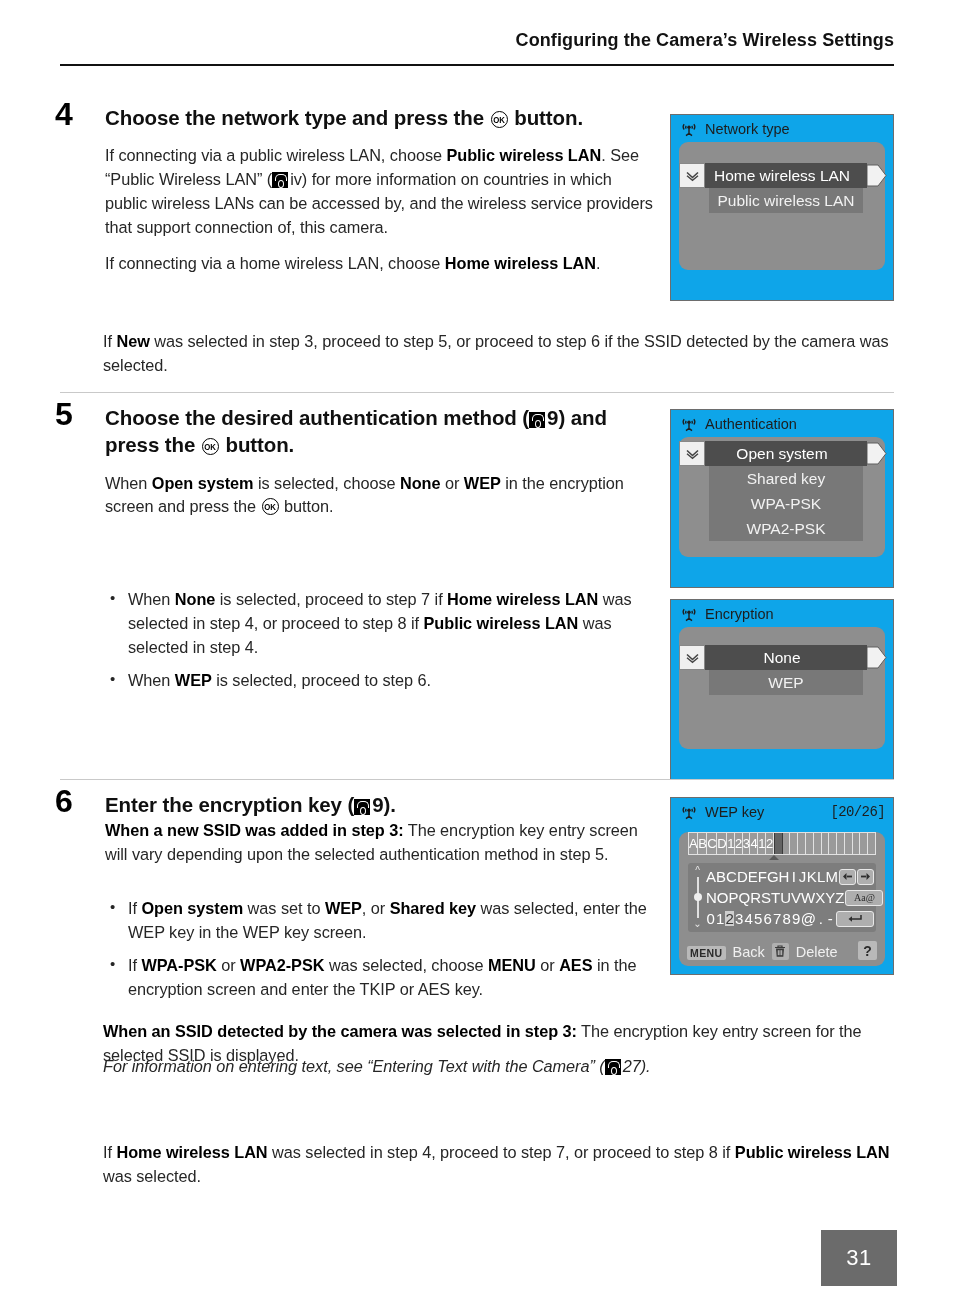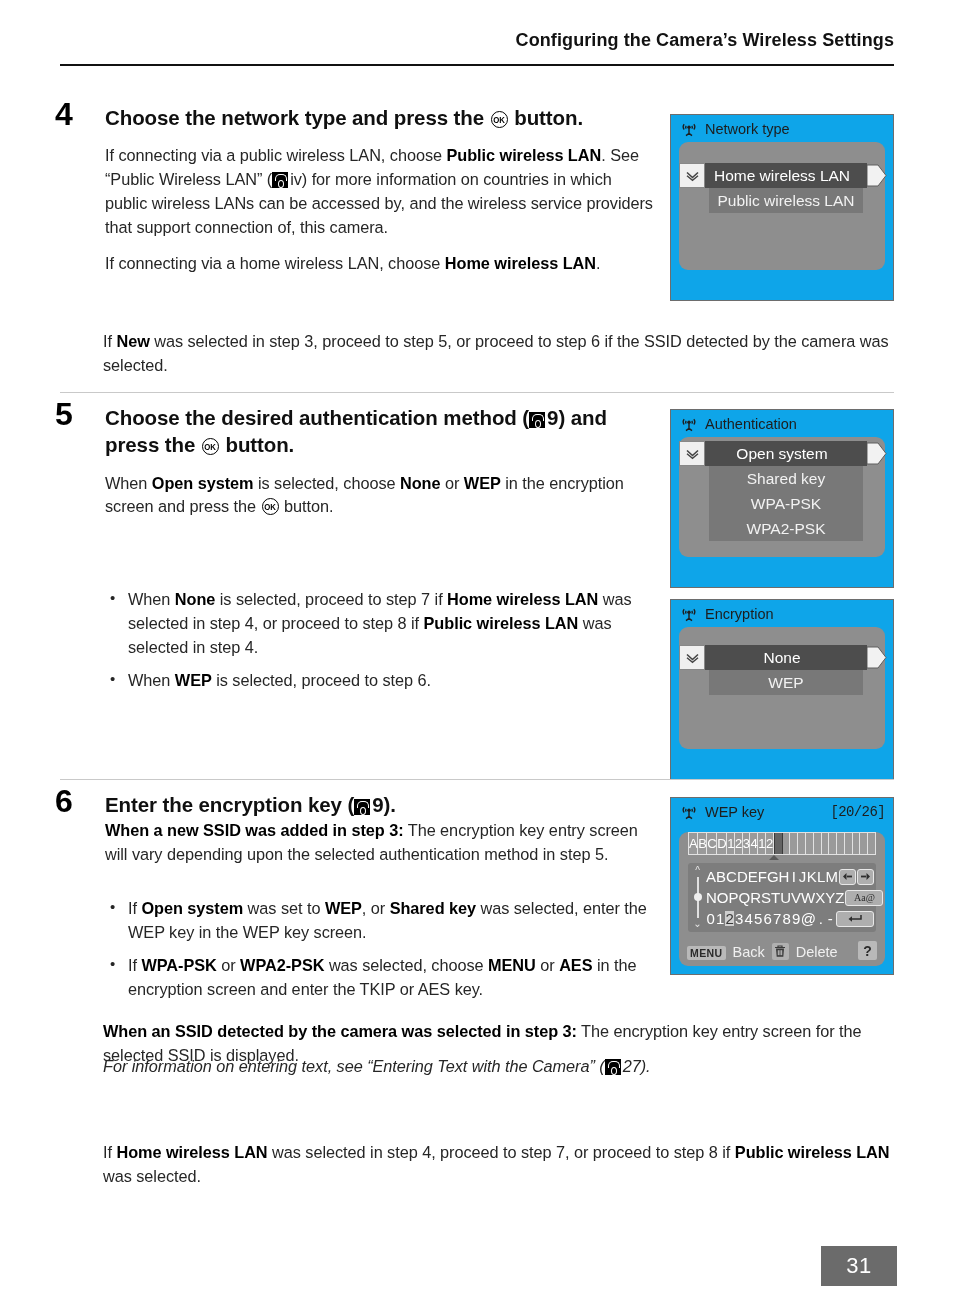--- a/index.html
+++ b/index.html
@@ -379,21 +379,21 @@
     font-weight: bold;
     display: flex; align-items: center; justify-content: center;
     line-height: 1;
   }
 
   
   .page-num {
     position: absolute;
     right: 57px;
     bottom: 28px;
-    width: 76px; height: 40px;
+    width: 76px; height: 56px;
     background: #6b6b6b;
     color: #fff;
     font-size: 22px;
     display: flex;
     align-items: center;
     justify-content: center;
     letter-spacing: 0.5px;
   }
 </style>
 </head>

